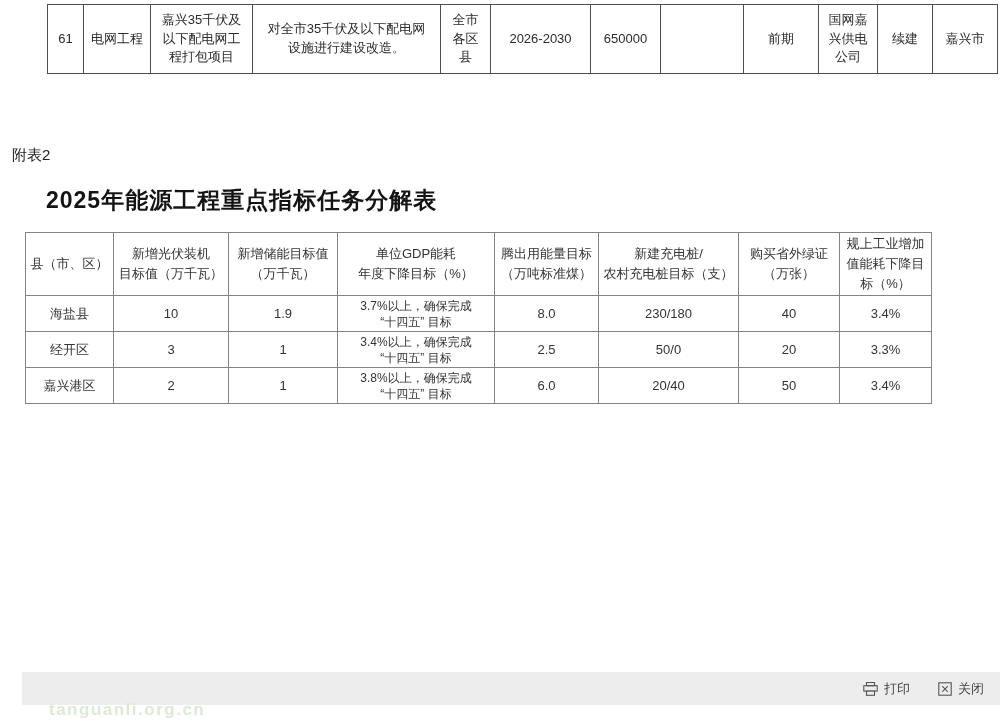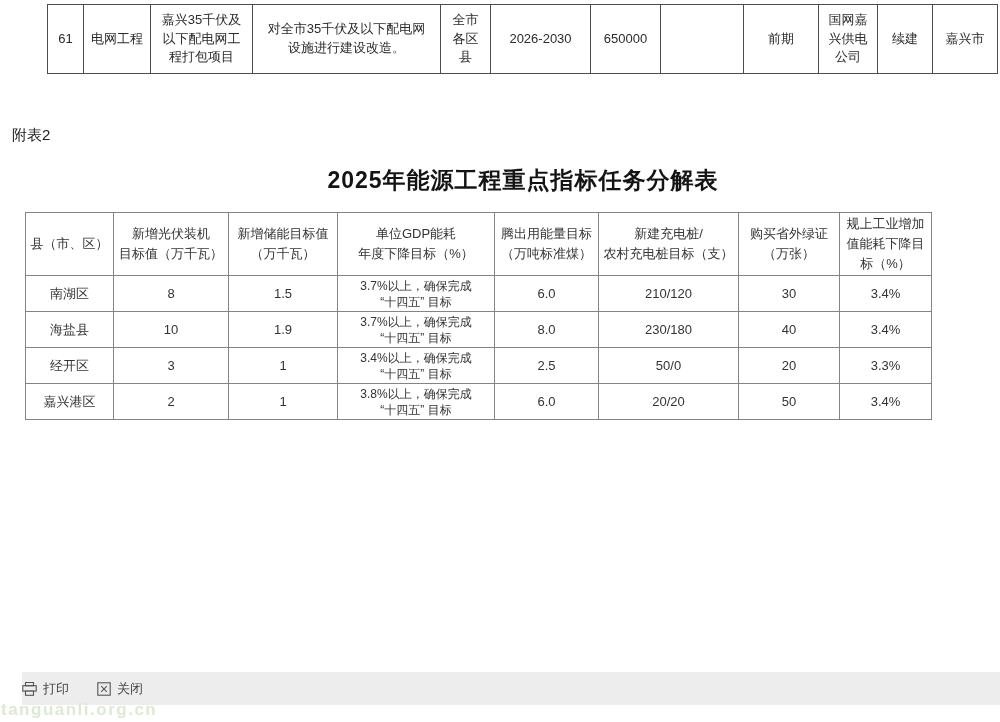--- a/index.html
+++ b/index.html
@@ -15,23 +15,23 @@
     margin:4px 0 0 47px;
   }
   .top-table td {
     border:1px solid #4d4d4d; text-align:center; vertical-align:middle;
     font-size:13px; line-height:1.45; padding:2px 3px; color:#2b2b2b;
     white-space:pre-line; height:69px; box-sizing:border-box;
     overflow:hidden;
   }
 
   
-  .appendix { margin:52px 0 0 12px; font-size:15px; color:#222; }
+  .appendix { margin:72px 0 0 12px; font-size:15px; color:#222; }
   .doc-title {
-    margin-top:20px; padding-left:46px; text-align:center;
+    margin-top:20px; padding-left:46px; text-align:left;
     font-size:23px; font-weight:bold; color:#141414; letter-spacing:1px;
   }
 
   
   .main-table {
     border-collapse:collapse; table-layout:fixed;
     margin:16px 0 0 25px;
   }
   .main-table th, .main-table td {
     border:1px solid #848484; text-align:center; vertical-align:middle;
@@ -40,34 +40,34 @@
   }
   .main-table th { font-size:13px; font-weight:normal; height:62px; line-height:1.55; }
   .main-table td { font-size:13px; height:36px; line-height:1.35; }
   .main-table td:nth-child(4) { font-size:12px; }
   .main-table tr.bold-row td { font-weight:bold; height:40px; }
 
   
   .footer-bar {
     position:absolute; left:22px; right:0; top:672px; height:33px;
     background:#ededed; box-sizing:border-box;
-    display:flex; align-items:center; justify-content:flex-start;
+    display:flex; align-items:center; justify-content:flex-end;
     gap:28px; padding-right:16px;
   }
   .footer-btn {
     display:flex; align-items:center; gap:6px;
     font-size:13px; color:#444; cursor:pointer; user-select:none;
   }
   .footer-btn svg { display:block; }
 
   
   .watermark {
     position:absolute; left:1px; top:700px;
     font-size:17px; font-weight:bold; letter-spacing:1.5px;
-    color:#dcead3; z-index:5;
+    color:#dcead3; z-index:5;padding-left:48px;
   }
 </style>
 </head>
 <body>
 
 <table class="top-table">
   <colgroup>
     <col style="width:36px">
       <col style="width:67px">
       <col style="width:102px">
@@ -136,31 +136,20 @@
 农村充电桩目标（支）</th>
         <th>购买省外绿证
 （万张）</th>
         <th>规上工业增加
 值能耗下降目
 标（%）</th>
       </tr>
   </thead>
   <tbody>
       <tr>
-        <td>南湖区</td>
-        <td>8</td>
-        <td>1.5</td>
-        <td>3.7%以上，确保完成
-“十四五” 目标</td>
-        <td>6.0</td>
-        <td>210/120</td>
-        <td>30</td>
-        <td>3.4%</td>
-      </tr>
-      <tr>
         <td>海盐县</td>
         <td>10</td>
         <td>1.9</td>
         <td>3.7%以上，确保完成
 “十四五” 目标</td>
         <td>8.0</td>
         <td>230/180</td>
         <td>40</td>
         <td>3.4%</td>
       </tr>
@@ -175,21 +164,21 @@
         <td>20</td>
         <td>3.3%</td>
       </tr>
       <tr>
         <td>嘉兴港区</td>
         <td>2</td>
         <td>1</td>
         <td>3.8%以上，确保完成
 “十四五” 目标</td>
         <td>6.0</td>
-        <td>20/20</td>
+        <td>20/40</td>
         <td>50</td>
         <td>3.4%</td>
       </tr>
     </tbody>
 </table>
 
 <div class="footer-bar">
   <div class="footer-btn">
     <span>
       <svg width="15" height="14" viewBox="0 0 15 14">

